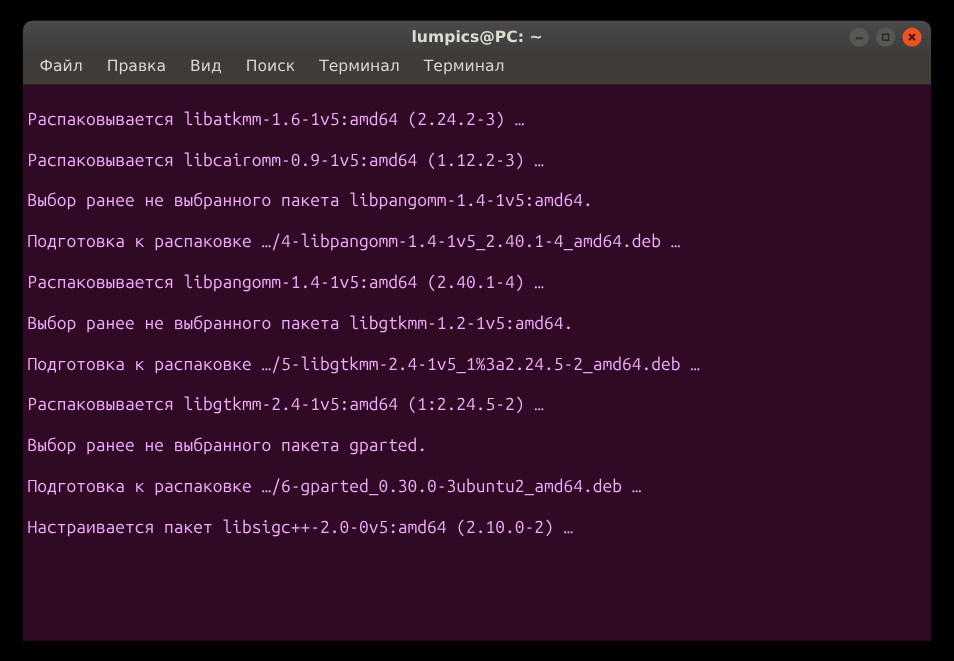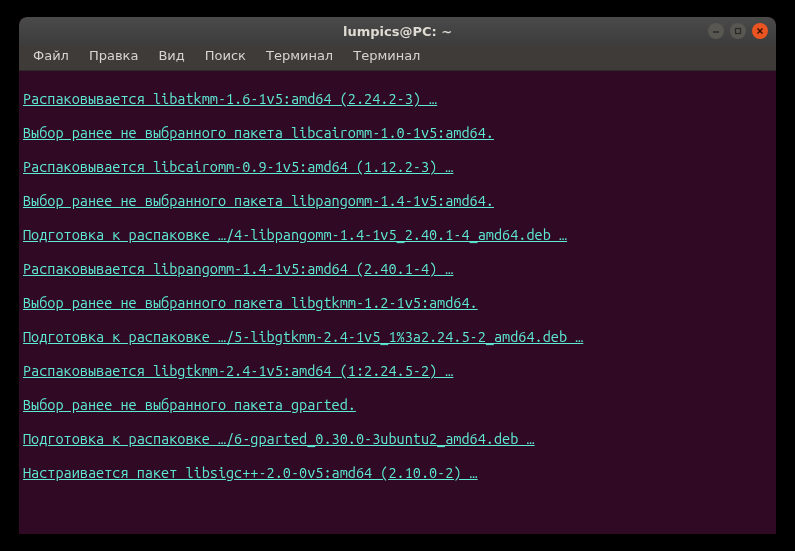--- a/index.html
+++ b/index.html
@@ -93,23 +93,22 @@
       padding: 2px 4px;
       font-family: "Ubuntu Mono", "DejaVu Sans Mono", monospace;
       font-size: 14.5px;
       line-height: 17px;
       color: #eeeeec;
       overflow: hidden;
       white-space: pre;
       position: relative;
     }
     .terminal-line {
-      color: #5eead4;
+      color: #f0abfc;
       white-space: pre;
-      text-decoration: underline;
     }
   </style>
 </head>
 <body>
 
 <div class="window">
   <div class="title-bar">
     <div class="title-text">lumpics@PC: ~</div>
     <div class="window-controls">
       <div class="win-btn min">
@@ -133,21 +132,20 @@
   <div class="menu-bar">
     <div class="menu-item">Файл</div>
     <div class="menu-item">Правка</div>
     <div class="menu-item">Вид</div>
     <div class="menu-item">Поиск</div>
     <div class="menu-item">Терминал</div>
     <div class="menu-item">Терминал</div>
   </div>
   <div class="terminal-content">
 <div class="terminal-line">Распаковывается libatkmm-1.6-1v5:amd64 (2.24.2-3) …</div>
-<div class="terminal-line">Выбор ранее не выбранного пакета libcairomm-1.0-1v5:amd64.</div>
 <div class="terminal-line">Распаковывается libcairomm-0.9-1v5:amd64 (1.12.2-3) …</div>
 <div class="terminal-line">Выбор ранее не выбранного пакета libpangomm-1.4-1v5:amd64.</div>
 <div class="terminal-line">Подготовка к распаковке …/4-libpangomm-1.4-1v5_2.40.1-4_amd64.deb …</div>
 <div class="terminal-line">Распаковывается libpangomm-1.4-1v5:amd64 (2.40.1-4) …</div>
 <div class="terminal-line">Выбор ранее не выбранного пакета libgtkmm-1.2-1v5:amd64.</div>
 <div class="terminal-line">Подготовка к распаковке …/5-libgtkmm-2.4-1v5_1%3a2.24.5-2_amd64.deb …</div>
 <div class="terminal-line">Распаковывается libgtkmm-2.4-1v5:amd64 (1:2.24.5-2) …</div>
 <div class="terminal-line">Выбор ранее не выбранного пакета gparted.</div>
 <div class="terminal-line">Подготовка к распаковке …/6-gparted_0.30.0-3ubuntu2_amd64.deb …</div>
 <div class="terminal-line">Настраивается пакет libsigc++-2.0-0v5:amd64 (2.10.0-2) …</div>

